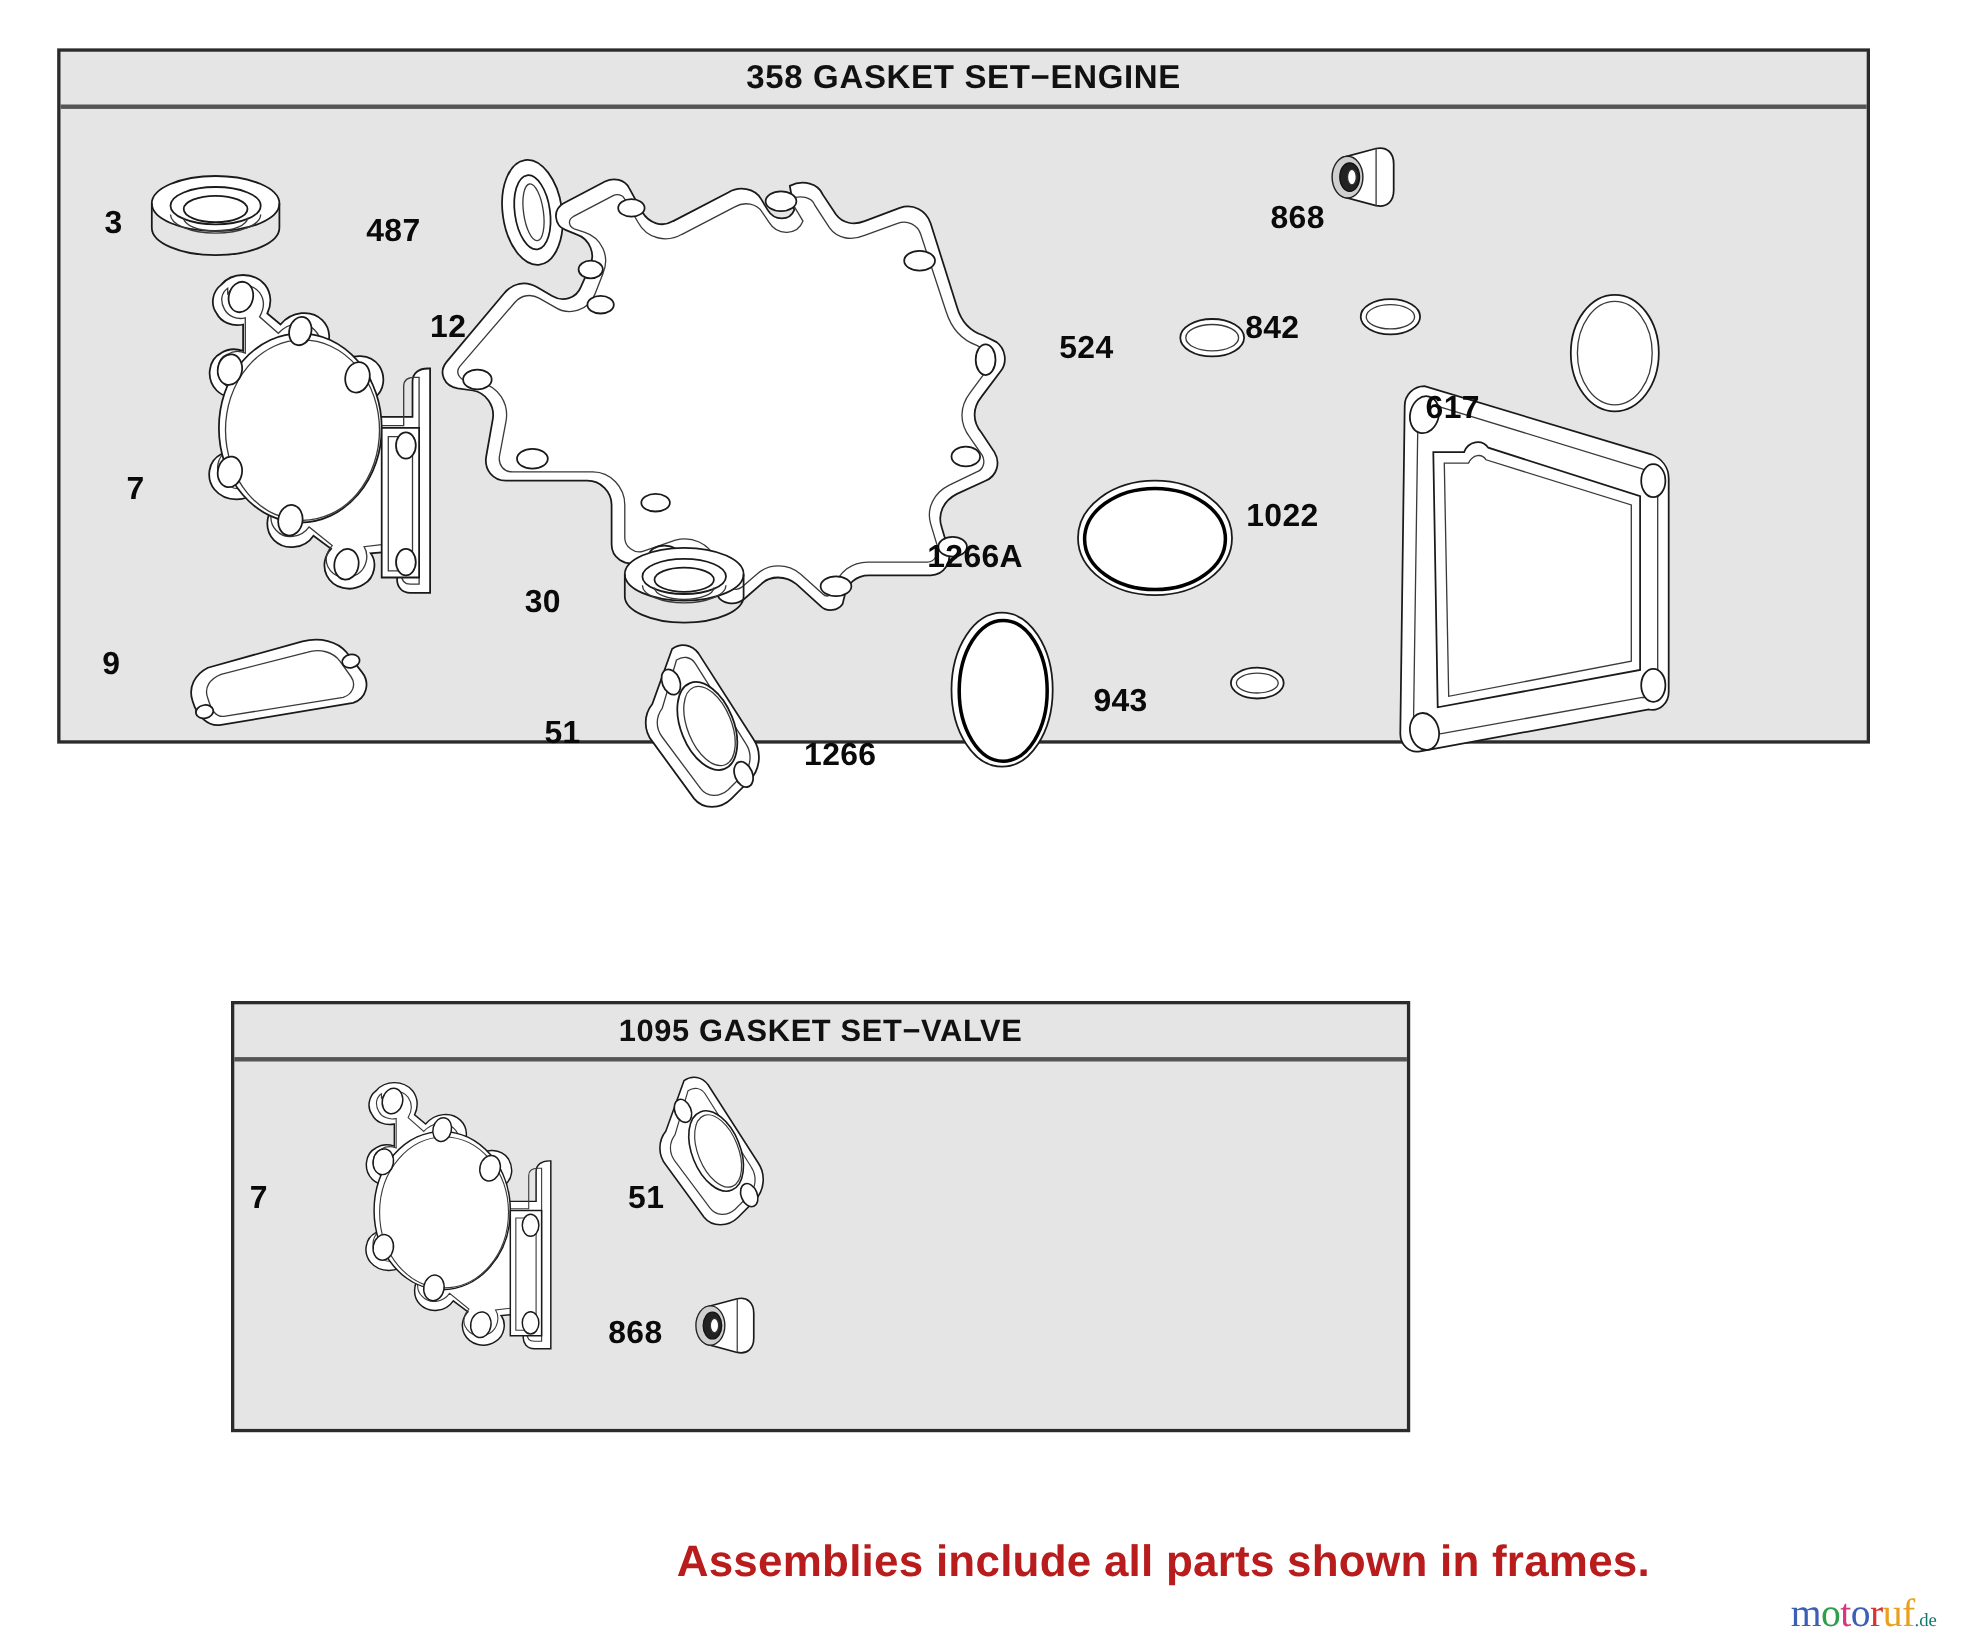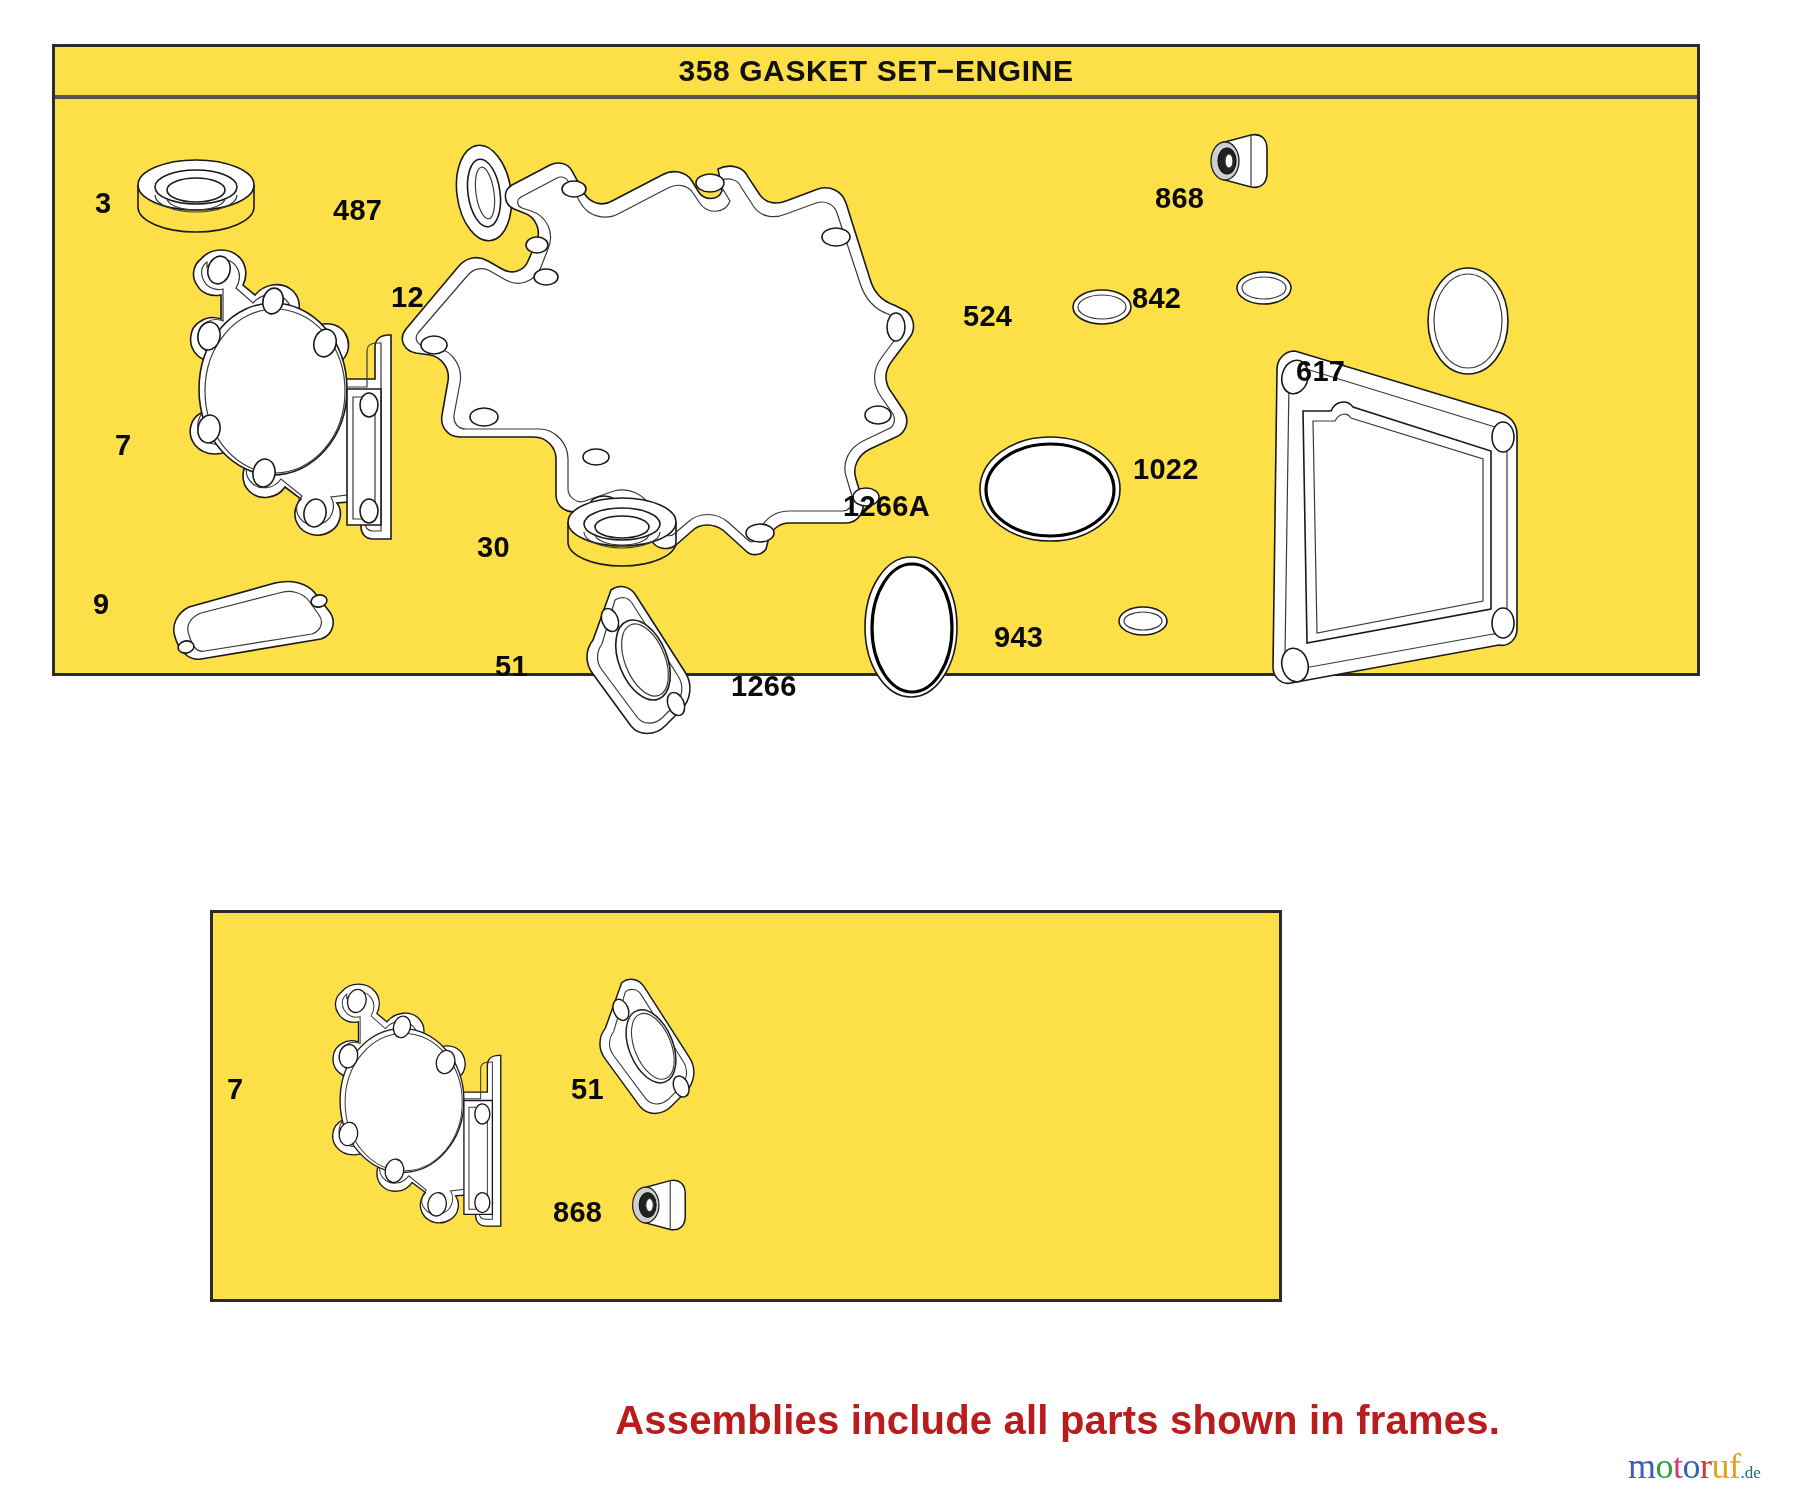--- a/index.html
+++ b/index.html
@@ -12,21 +12,21 @@
     height: 1501px;
     position: relative;
     font-family: "Liberation Sans", sans-serif;
     overflow: hidden;
   }
 
   
   .frame {
     position: absolute;
     border: 3px solid #2b2b2b;
-    background: #fde047;
+    background: #e5e5e5;
     box-sizing: border-box;
   }
   #frame-engine {
     left: 52px;
     top: 44px;
     width: 1648px;
     height: 632px;
   }
   #frame-valve {
     left: 210px;
@@ -559,20 +559,23 @@
     <div class="callout" style="left:422px; top:432px;">30</div>
     <div class="callout" style="left:440px; top:551px;">51</div>
     <div class="callout" style="left:676px; top:571px;">1266</div>
     <div class="callout" style="left:939px; top:522px;">943</div>
 
   </div>
 </div>
 
 <div class="frame" id="frame-valve">
 
+  <div class="frame-title-bar">
+    <span class="frame-title">1095 GASKET SET−VALVE</span>
+  </div>
 
   <div class="frame-body">
 
     <div class="part" style="left:44px; top:10px;">
       <svg width="290" height="318" viewBox="0 0 300 380">
         <path class="fl-w" d="
           M 78 20
           C 88 8, 108 8, 118 20
           C 124 28, 124 38, 120 46
           L 132 56

